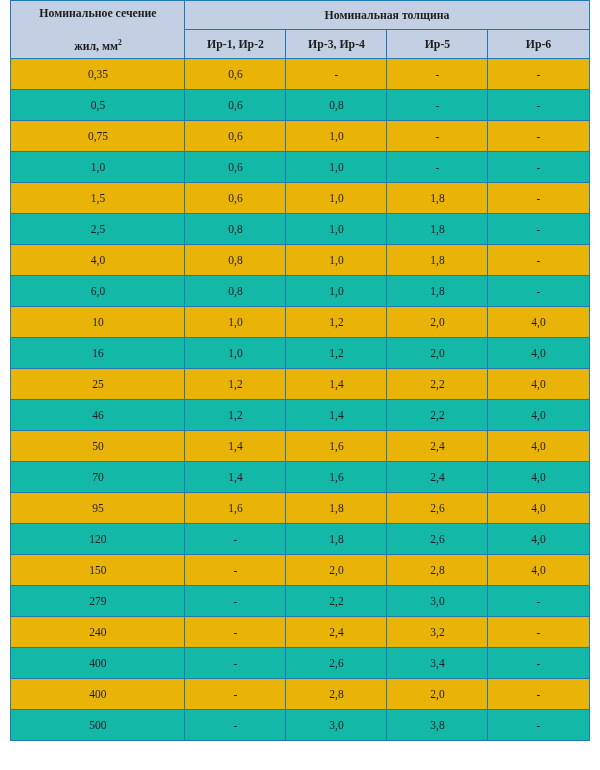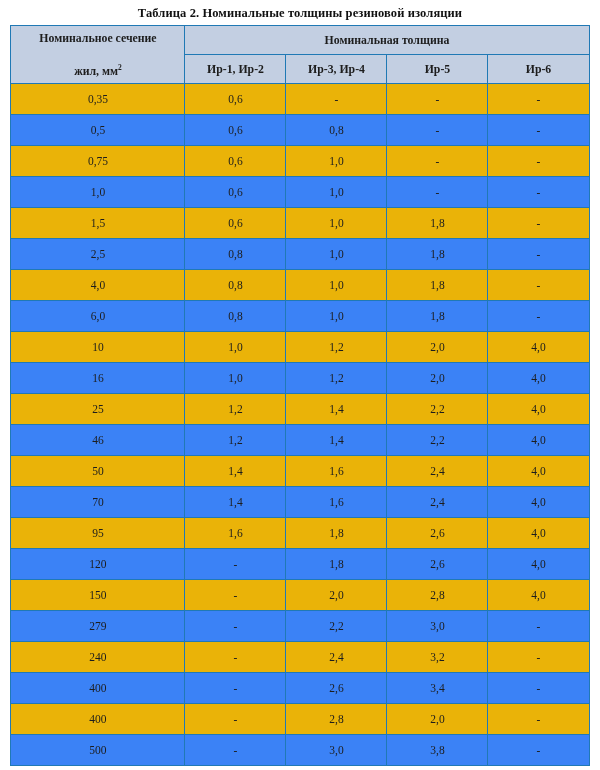--- a/index.html
+++ b/index.html
@@ -68,37 +68,36 @@
     height: 28px;
   }
   tbody tr td {
     height: 30px;
     line-height: 30px;
   }
   tbody tr.row-odd td {
     background: #eab308;
   }
   tbody tr.row-even td {
-    background: #3b82f6;
+    background: #14b8a6;
     text-align: center;
   }
   sup {
     font-size: 7.5px;
     vertical-align: super;
     line-height: 0;
   }
   .sect-line1 { display: block; }
   .sect-line2 { display: block; margin-top: 18px; }
 </style>
 </head>
 <body>
 
 <div class="page">
 
-  <div class="table-title">Таблица 2. Номинальные толщины резиновой изоляции</div>
 
   <table class="data-table">
     <colgroup>
       <col class="c0">
         <col class="c1">
         <col class="c2">
         <col class="c3">
         <col class="c4">
     </colgroup>
     <thead>

